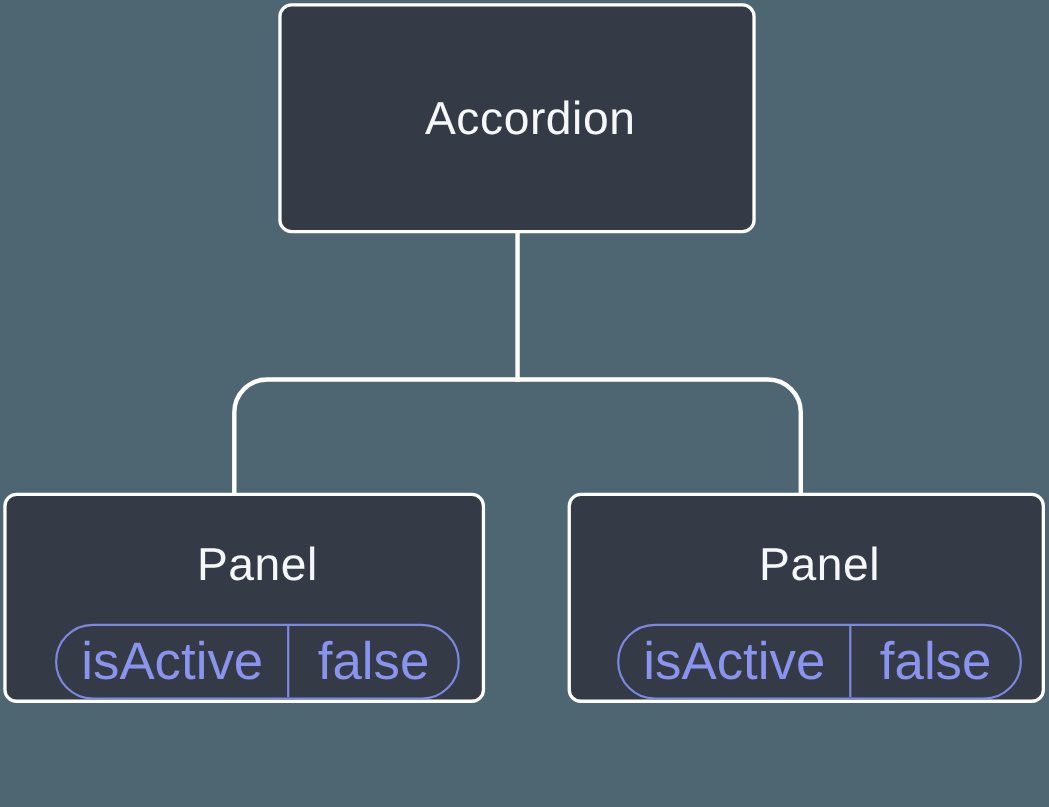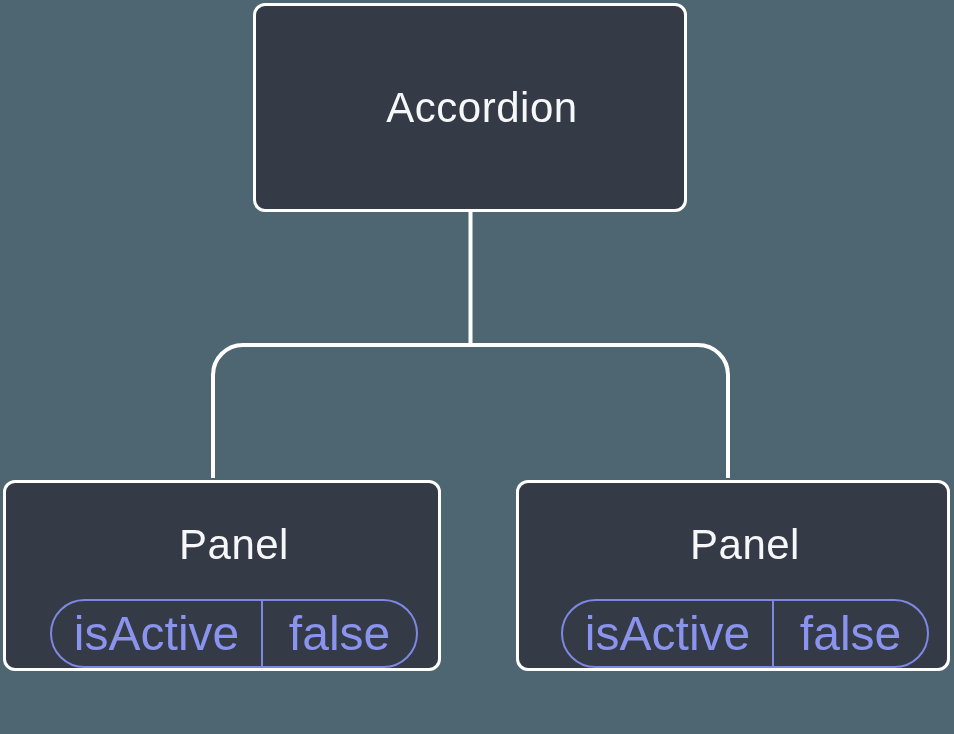--- a/index.html
+++ b/index.html
@@ -39,21 +39,21 @@
     align-items: center;
     justify-content: center;
   }
   .node-title {
     color: #f6f7f9;
     font-size: 42px;
     font-weight: 500;
     letter-spacing: 0.5px;
   }
   .node-panel {
-    top: 480px;
+    top: 448px;
     height: 191px;
     display: flex;
     flex-direction: column;
     align-items: center;
   }
   .node-panel.pos-left  { left: 3px;   width: 438px; }
   .node-panel.pos-right { left: 516px; width: 434px; }
   .panel-title {
     margin-top: 38px;
     line-height: 48px;

